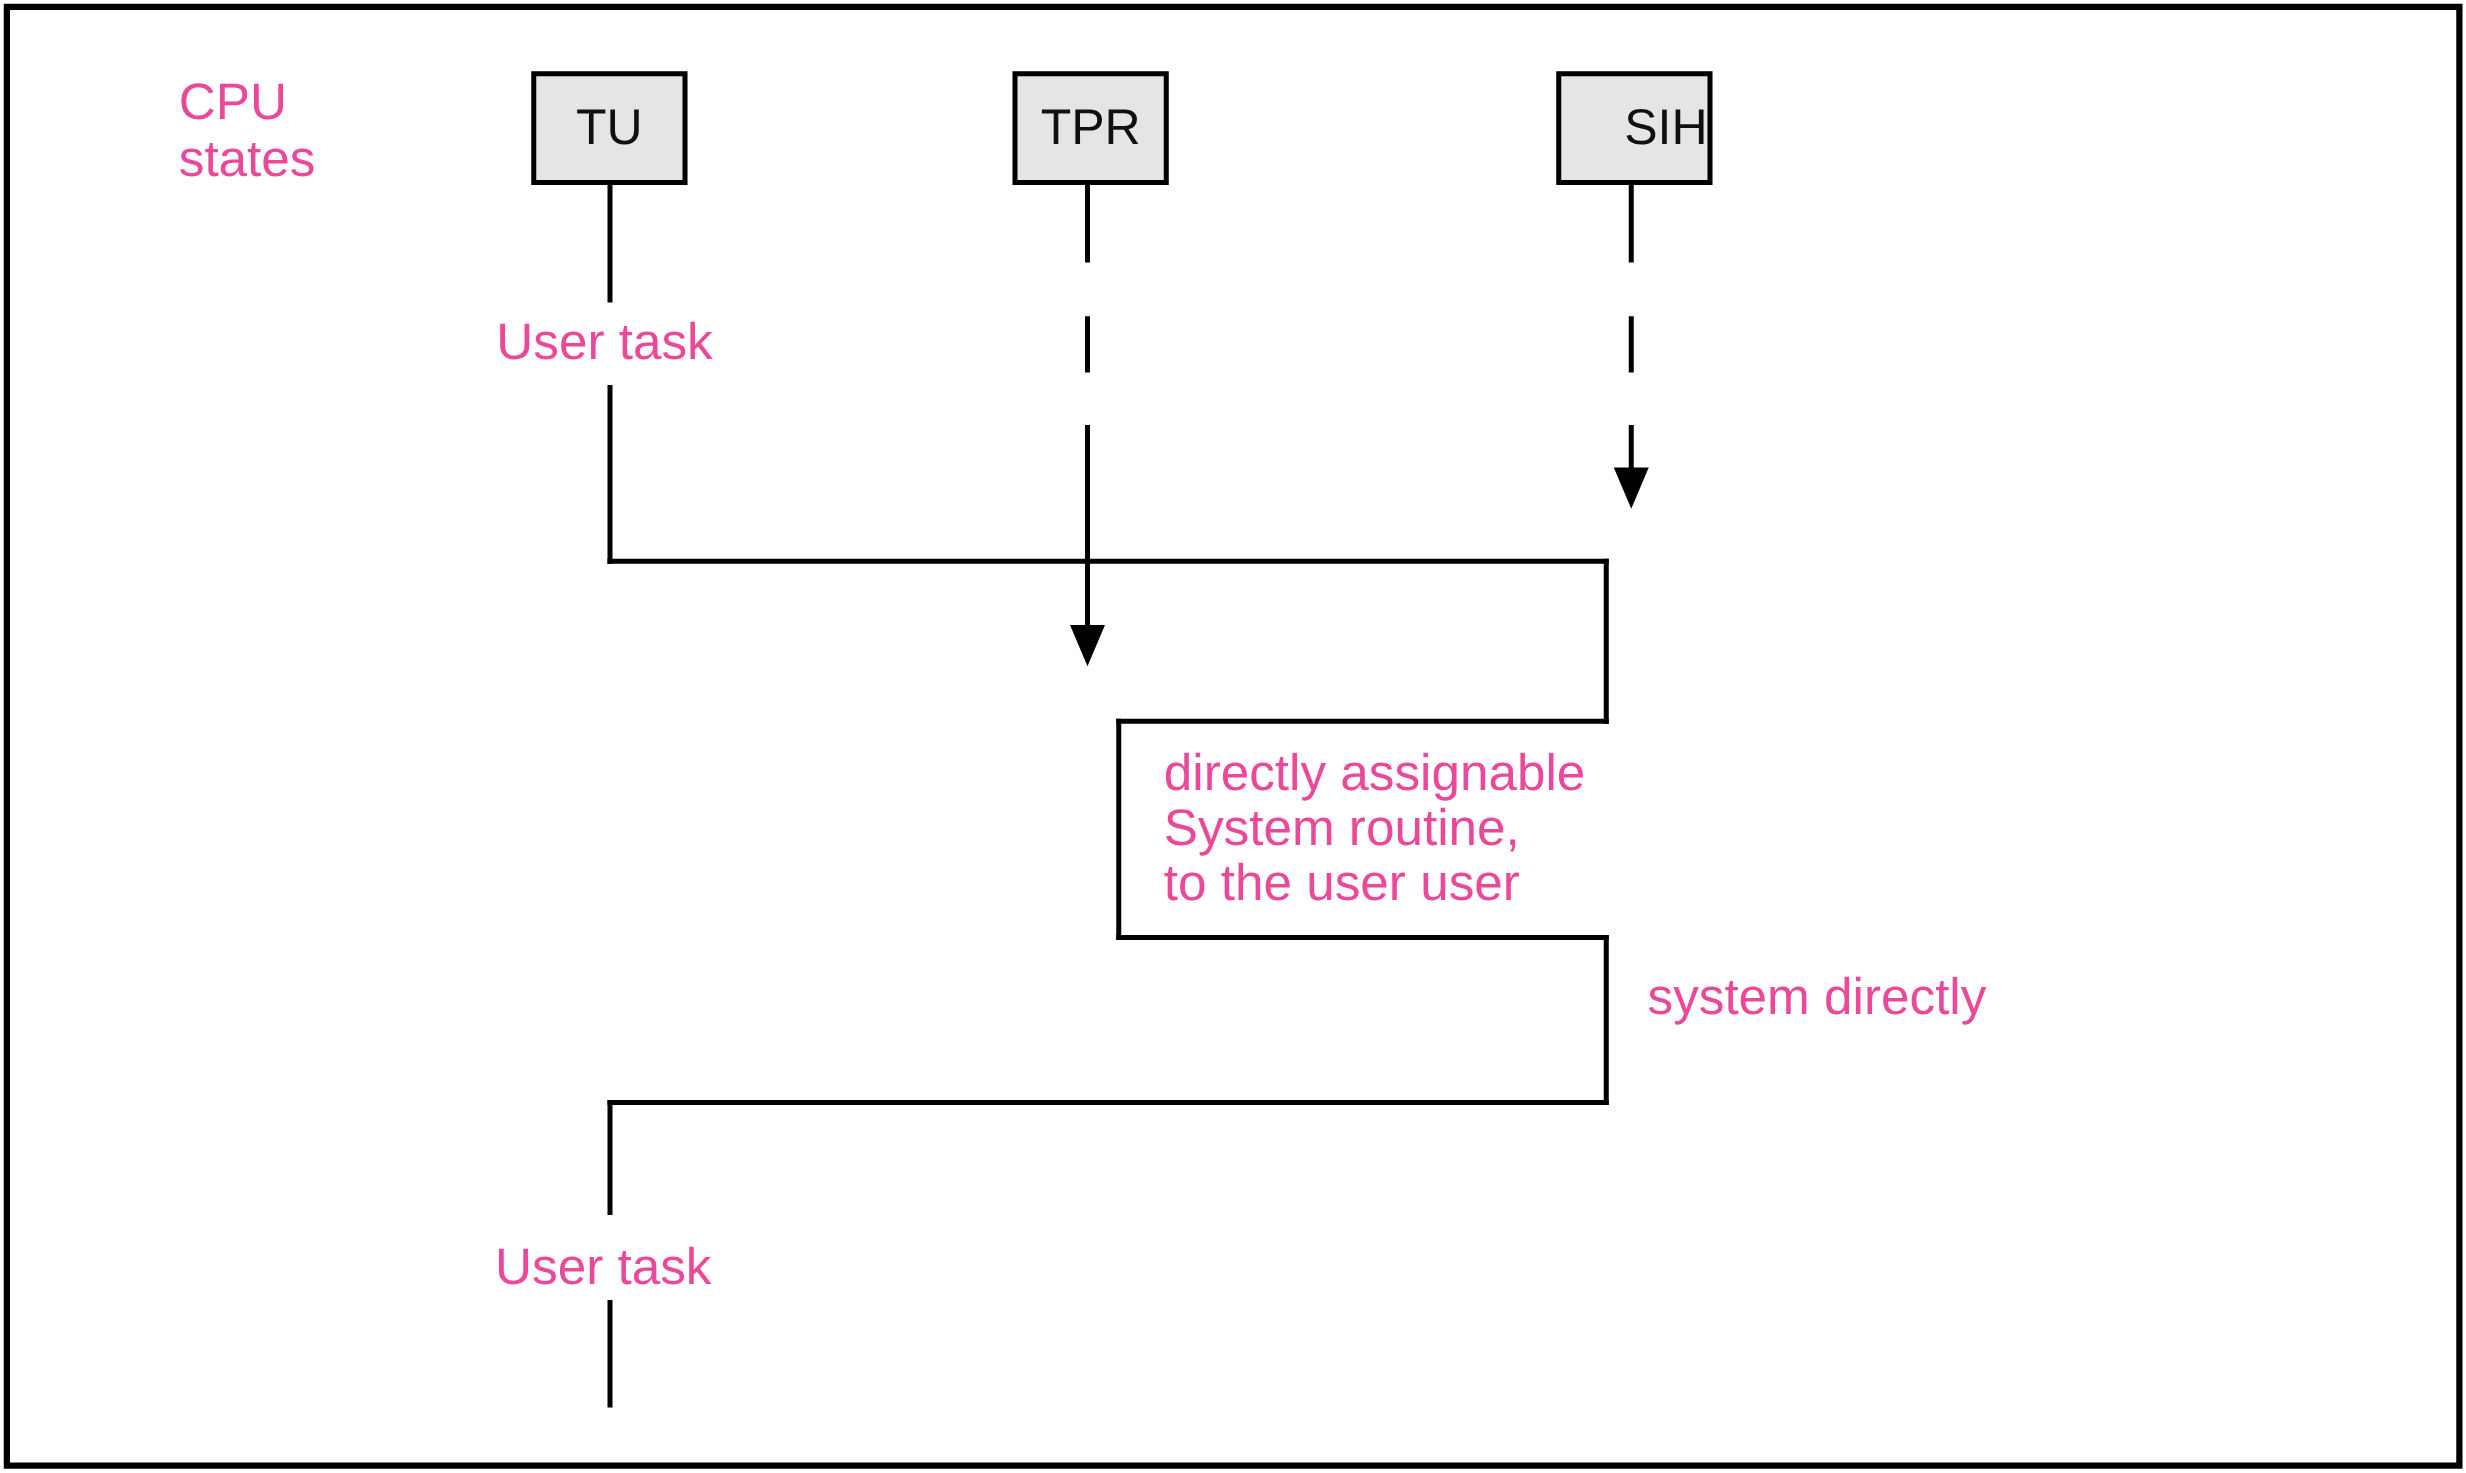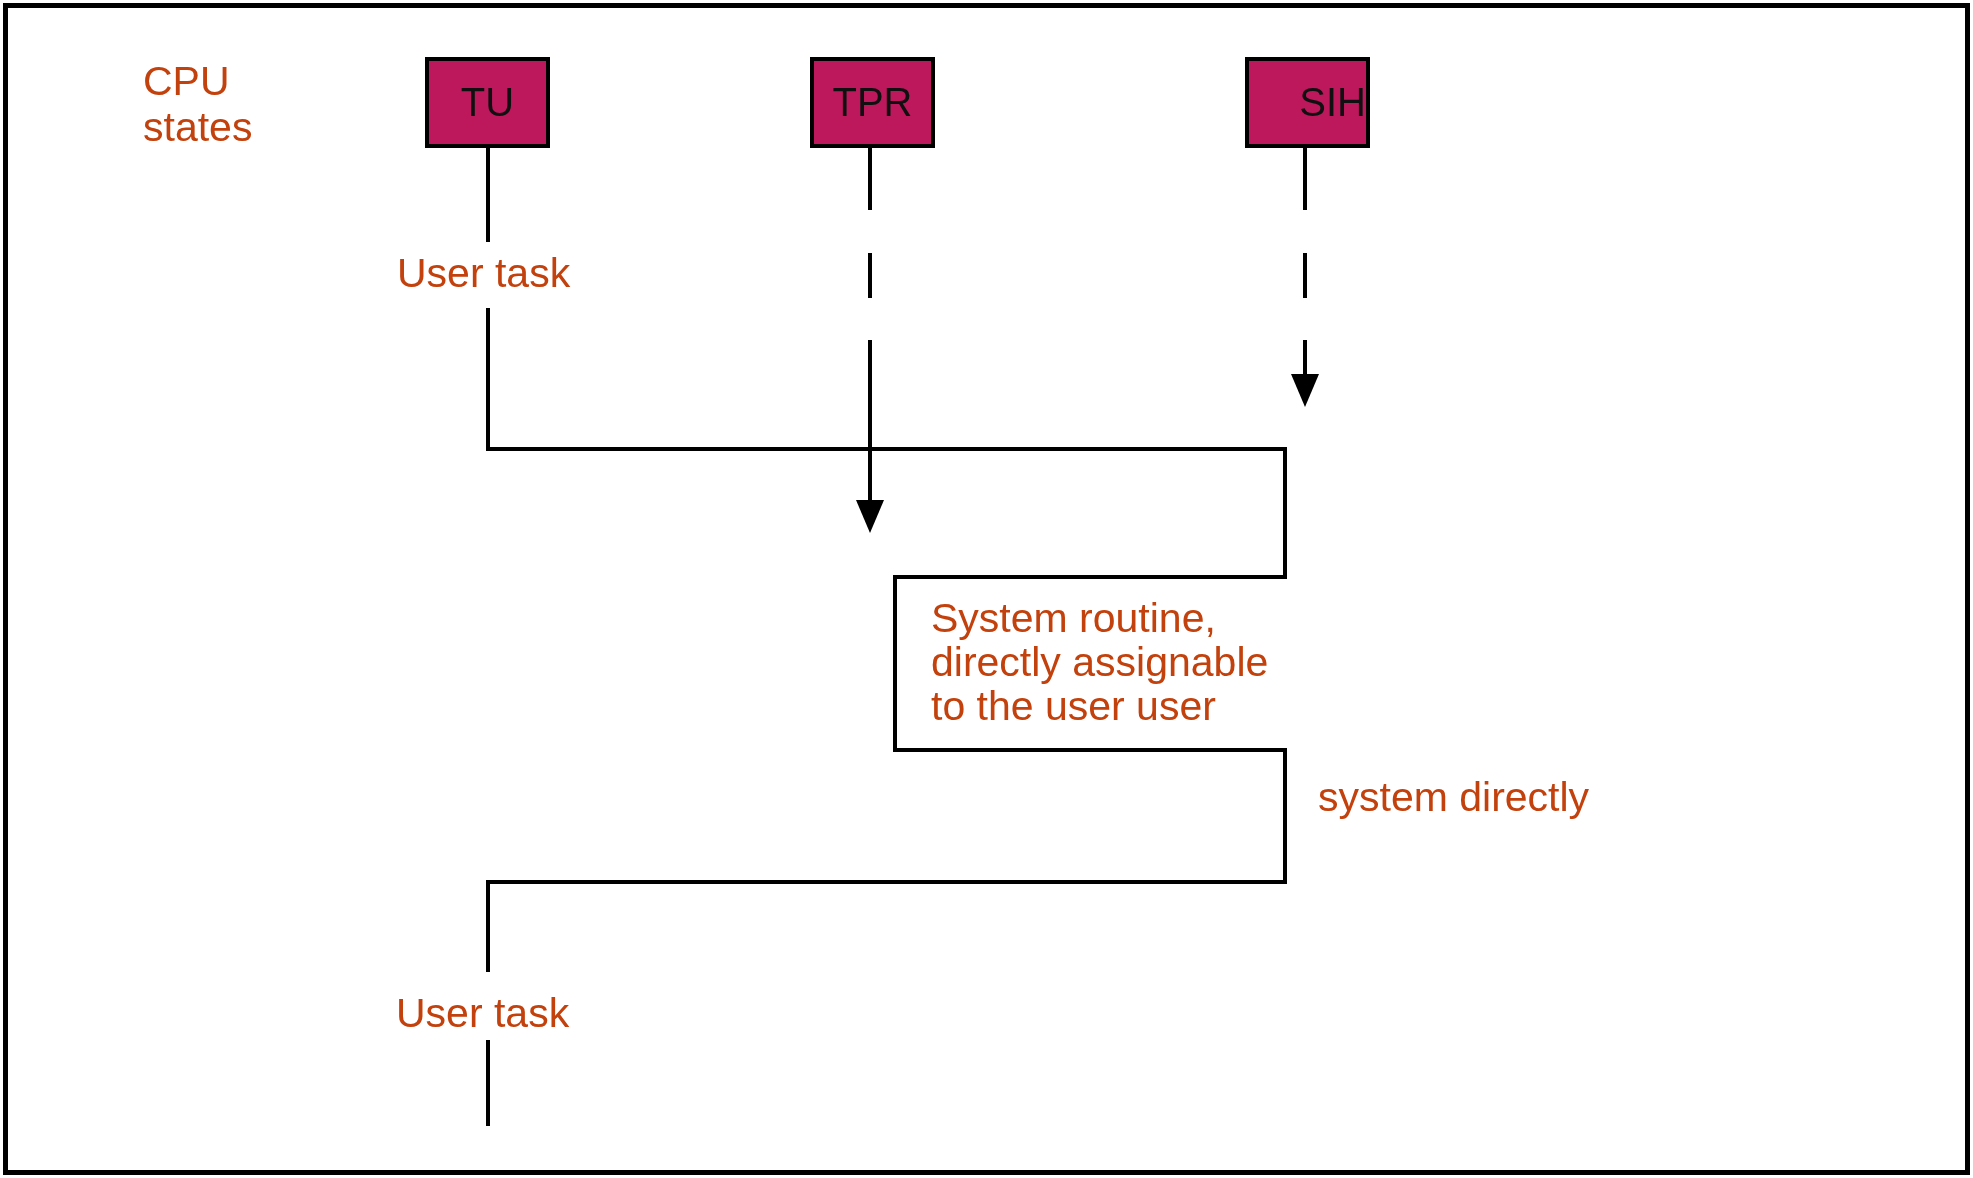--- a/index.html
+++ b/index.html
@@ -19,21 +19,21 @@
     position: absolute;
     left: 3px; top: 3px; right: 3px; bottom: 3px;
     border: 5px solid #000000;
   }
   .state-box {
     position: absolute;
     width: 125px;
     height: 91px;
     border: 4px solid #000000;
     box-sizing: border-box;
-    background: #be185d;
+    background: #e5e5e5;
     display: flex;
     align-items: center;
     justify-content: center;
     font-size: 40px;
     color: #101010;
   }
   .vline {
     position: absolute;
     width: 4px;
     background: #000000;
@@ -48,21 +48,21 @@
     width: 0;
     height: 0;
     border-left: 14px solid transparent;
     border-right: 14px solid transparent;
     border-top: 33px solid #000000;
   }
   .diagram-label {
     position: absolute;
     font-size: 41px;
     line-height: 46px;
-    color: #c2410c;
+    color: #ec4899;
     white-space: nowrap;
   }
   .diagram-label .line { display: block; }
   .lh44 { line-height: 44px; }
   .lh48 { line-height: 48px; }
 </style>
 </head>
 <body>
 
 <div id="stage">
@@ -105,22 +105,22 @@
   <div class="hline" style="left:486px; top:880px; width:801px;"></div>
   <div class="vline" style="left:486px; top:880px; height:92px;"></div>
   <div class="vline" style="left:486px; top:1040px; height:86px;"></div>
 
   <div class="diagram-label" style="left:397px; top:250px;">
     <span>User task</span>
   </div>
 
 
   <div class="diagram-label lh44" style="left:931px; top:596px;">
+    <span class="line">directly assignable</span>
     <span class="line">System routine,</span>
-    <span class="line">directly assignable</span>
     <span class="line">to the user user</span>
   </div>
 
   <div class="diagram-label lh48" style="left:1318px; top:773px;">
     <span class="line">system directly</span>
   </div>
 
   <div class="diagram-label" style="left:396px; top:990px;">
     <span>User task</span>
   </div>

